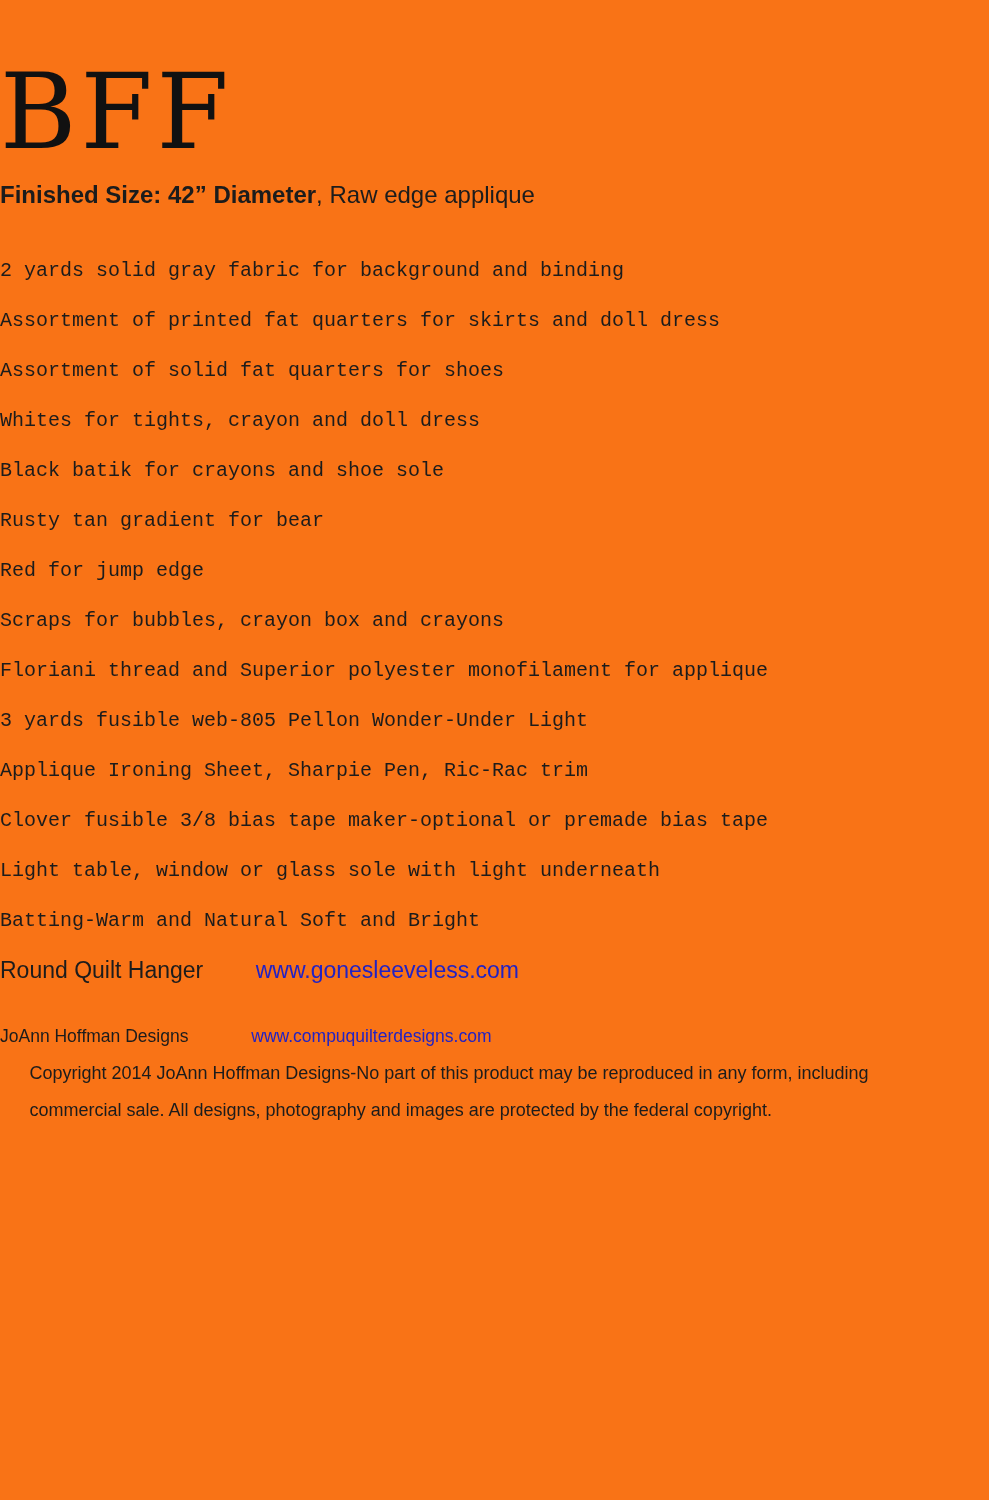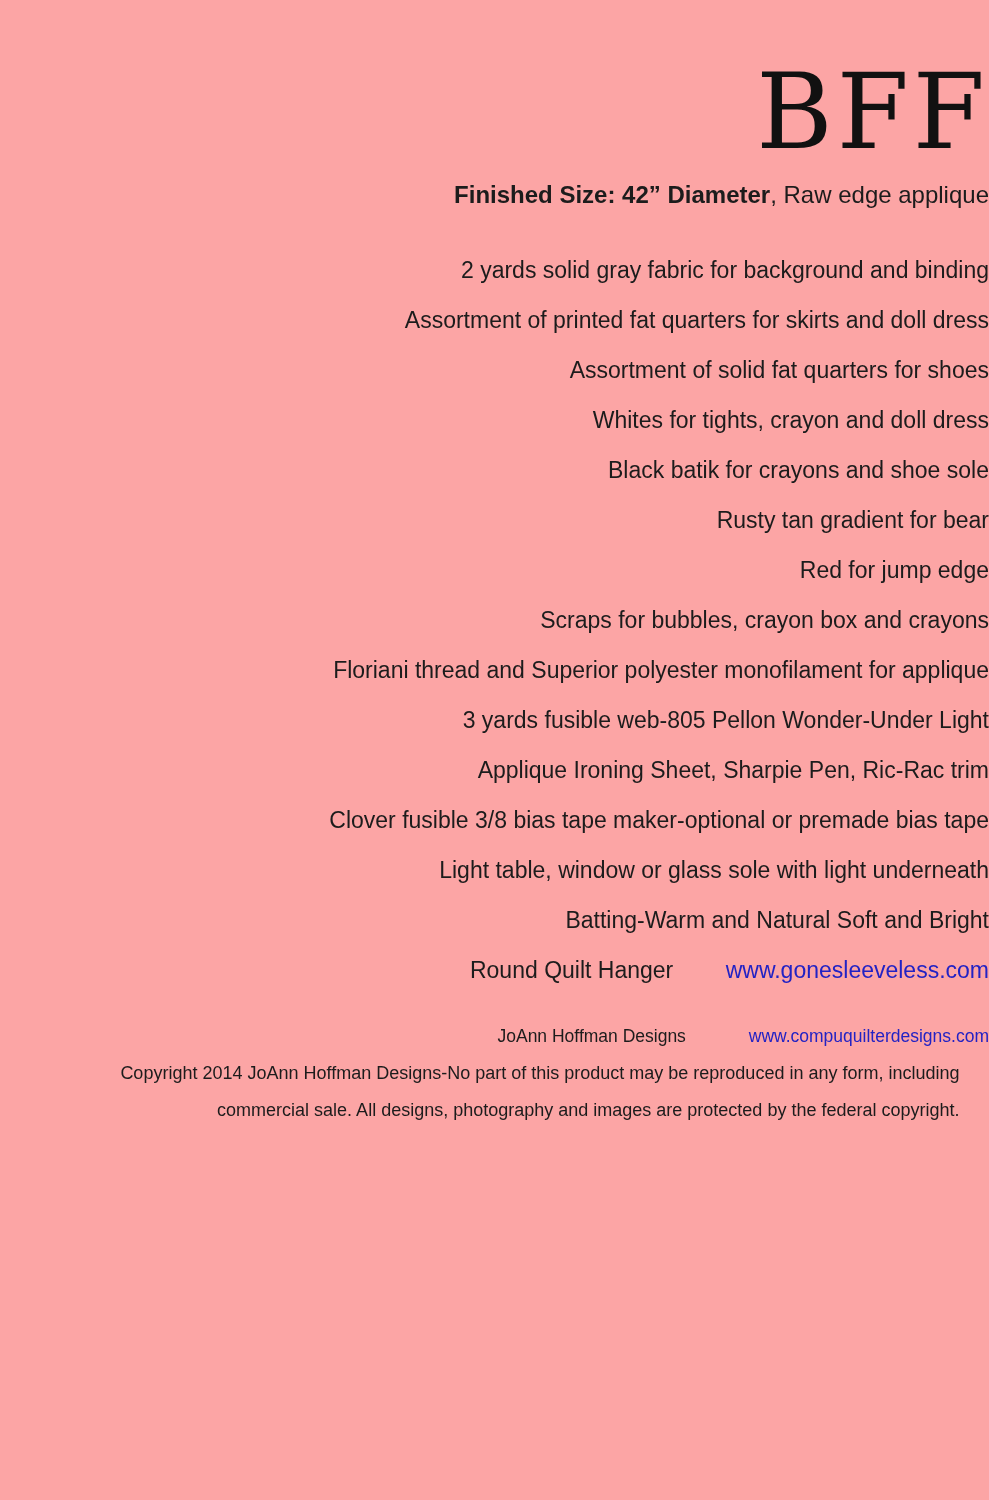--- a/index.html
+++ b/index.html
@@ -10,24 +10,24 @@
   body {
     width: 989px;
     height: 1500px;
     font-family: "Liberation Sans", sans-serif;
     color: #1c1c1c;
     overflow: hidden;
   }
   .page {
     width: 989px;
     height: 1500px;
-    background: #fca5a5;
+    background: #f97316;
     box-sizing: border-box;
     padding-top: 58px;
-    text-align: right;
+    text-align: left;
   }
   .doc-title {
     font-family: "DejaVu Serif", serif;
     font-size: 104px;
     line-height: 1.05;
     font-weight: 500;
     letter-spacing: 4px;
     margin-bottom: 14px;
     color: #111;
   }
@@ -37,24 +37,25 @@
   }
   .subtitle .bold { font-weight: bold; }
   .section-heading {
     font-size: 23px;
     font-weight: bold;
     margin-bottom: 29px;
     letter-spacing: 0.5px;
   }
   .supplies-heading-extra { margin-top: 46px; }
   .item-line {
-    font-size: 23px;
+    font-size: 20px;
     line-height: 23px;
     margin-bottom: 27px;
     white-space: nowrap;
+    font-family: Liberation Mono, monospace;
   }
   .hanger-line {
     font-size: 23px;
     line-height: 23px;
     margin-bottom: 27px;
   }
   .hanger-line .link { margin-left: 46px; }
   a.link, .link {
     color: #2222c4;
     cursor: pointer;

